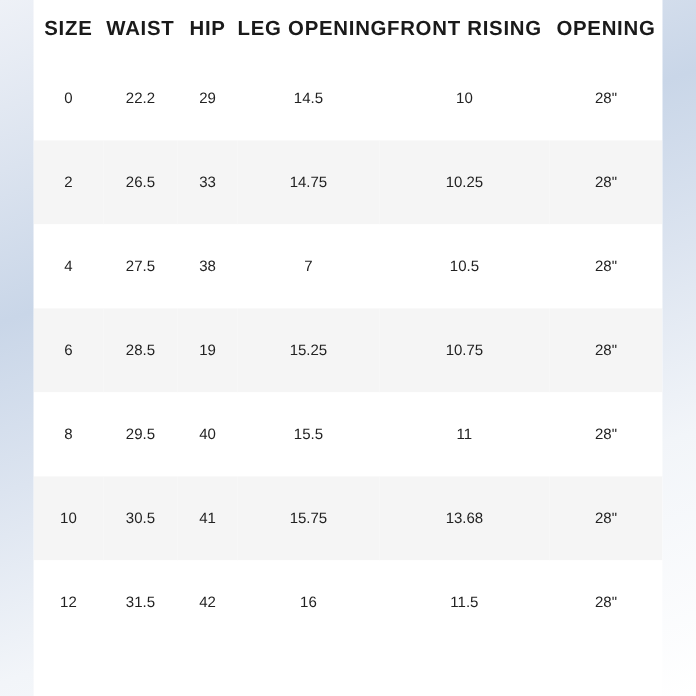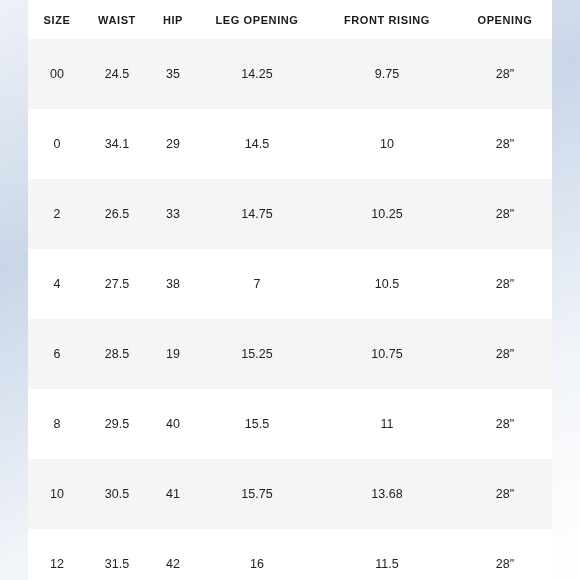--- a/index.html
+++ b/index.html
@@ -29,21 +29,21 @@
     height: 580px;
     background: #ffffff;
     overflow: hidden;
   }
   table.size-chart {
     border-collapse: collapse;
     width: 524px;
     table-layout: fixed;
   }
   table.size-chart th {
-    font-size: 11px;
+    font-size: 17px;
     font-weight: bold;
     color: #1a1a1a;
     letter-spacing: 0.6px;
     text-align: center;
     padding: 14px 0 13px 0;
     background: #ffffff;
     white-space: nowrap;
   }
   table.size-chart td {
     font-size: 12.5px;
@@ -85,31 +85,23 @@
         <tr>
           <th>SIZE</th>
           <th>WAIST</th>
           <th>HIP</th>
           <th>LEG OPENING</th>
           <th>FRONT RISING</th>
           <th>OPENING</th>
         </tr>
       </thead>
       <tbody>
-        <tr class="row-odd">
-          <td>00</td>
-          <td>24.5</td>
-          <td>35</td>
-          <td>14.25</td>
-          <td>9.75</td>
-          <td>28"</td>
-        </tr>
         <tr class="row-even">
           <td>0</td>
-          <td>34.1</td>
+          <td>22.2</td>
           <td>29</td>
           <td>14.5</td>
           <td>10</td>
           <td>28"</td>
         </tr>
         <tr class="row-odd">
           <td>2</td>
           <td>26.5</td>
           <td>33</td>
           <td>14.75</td>

